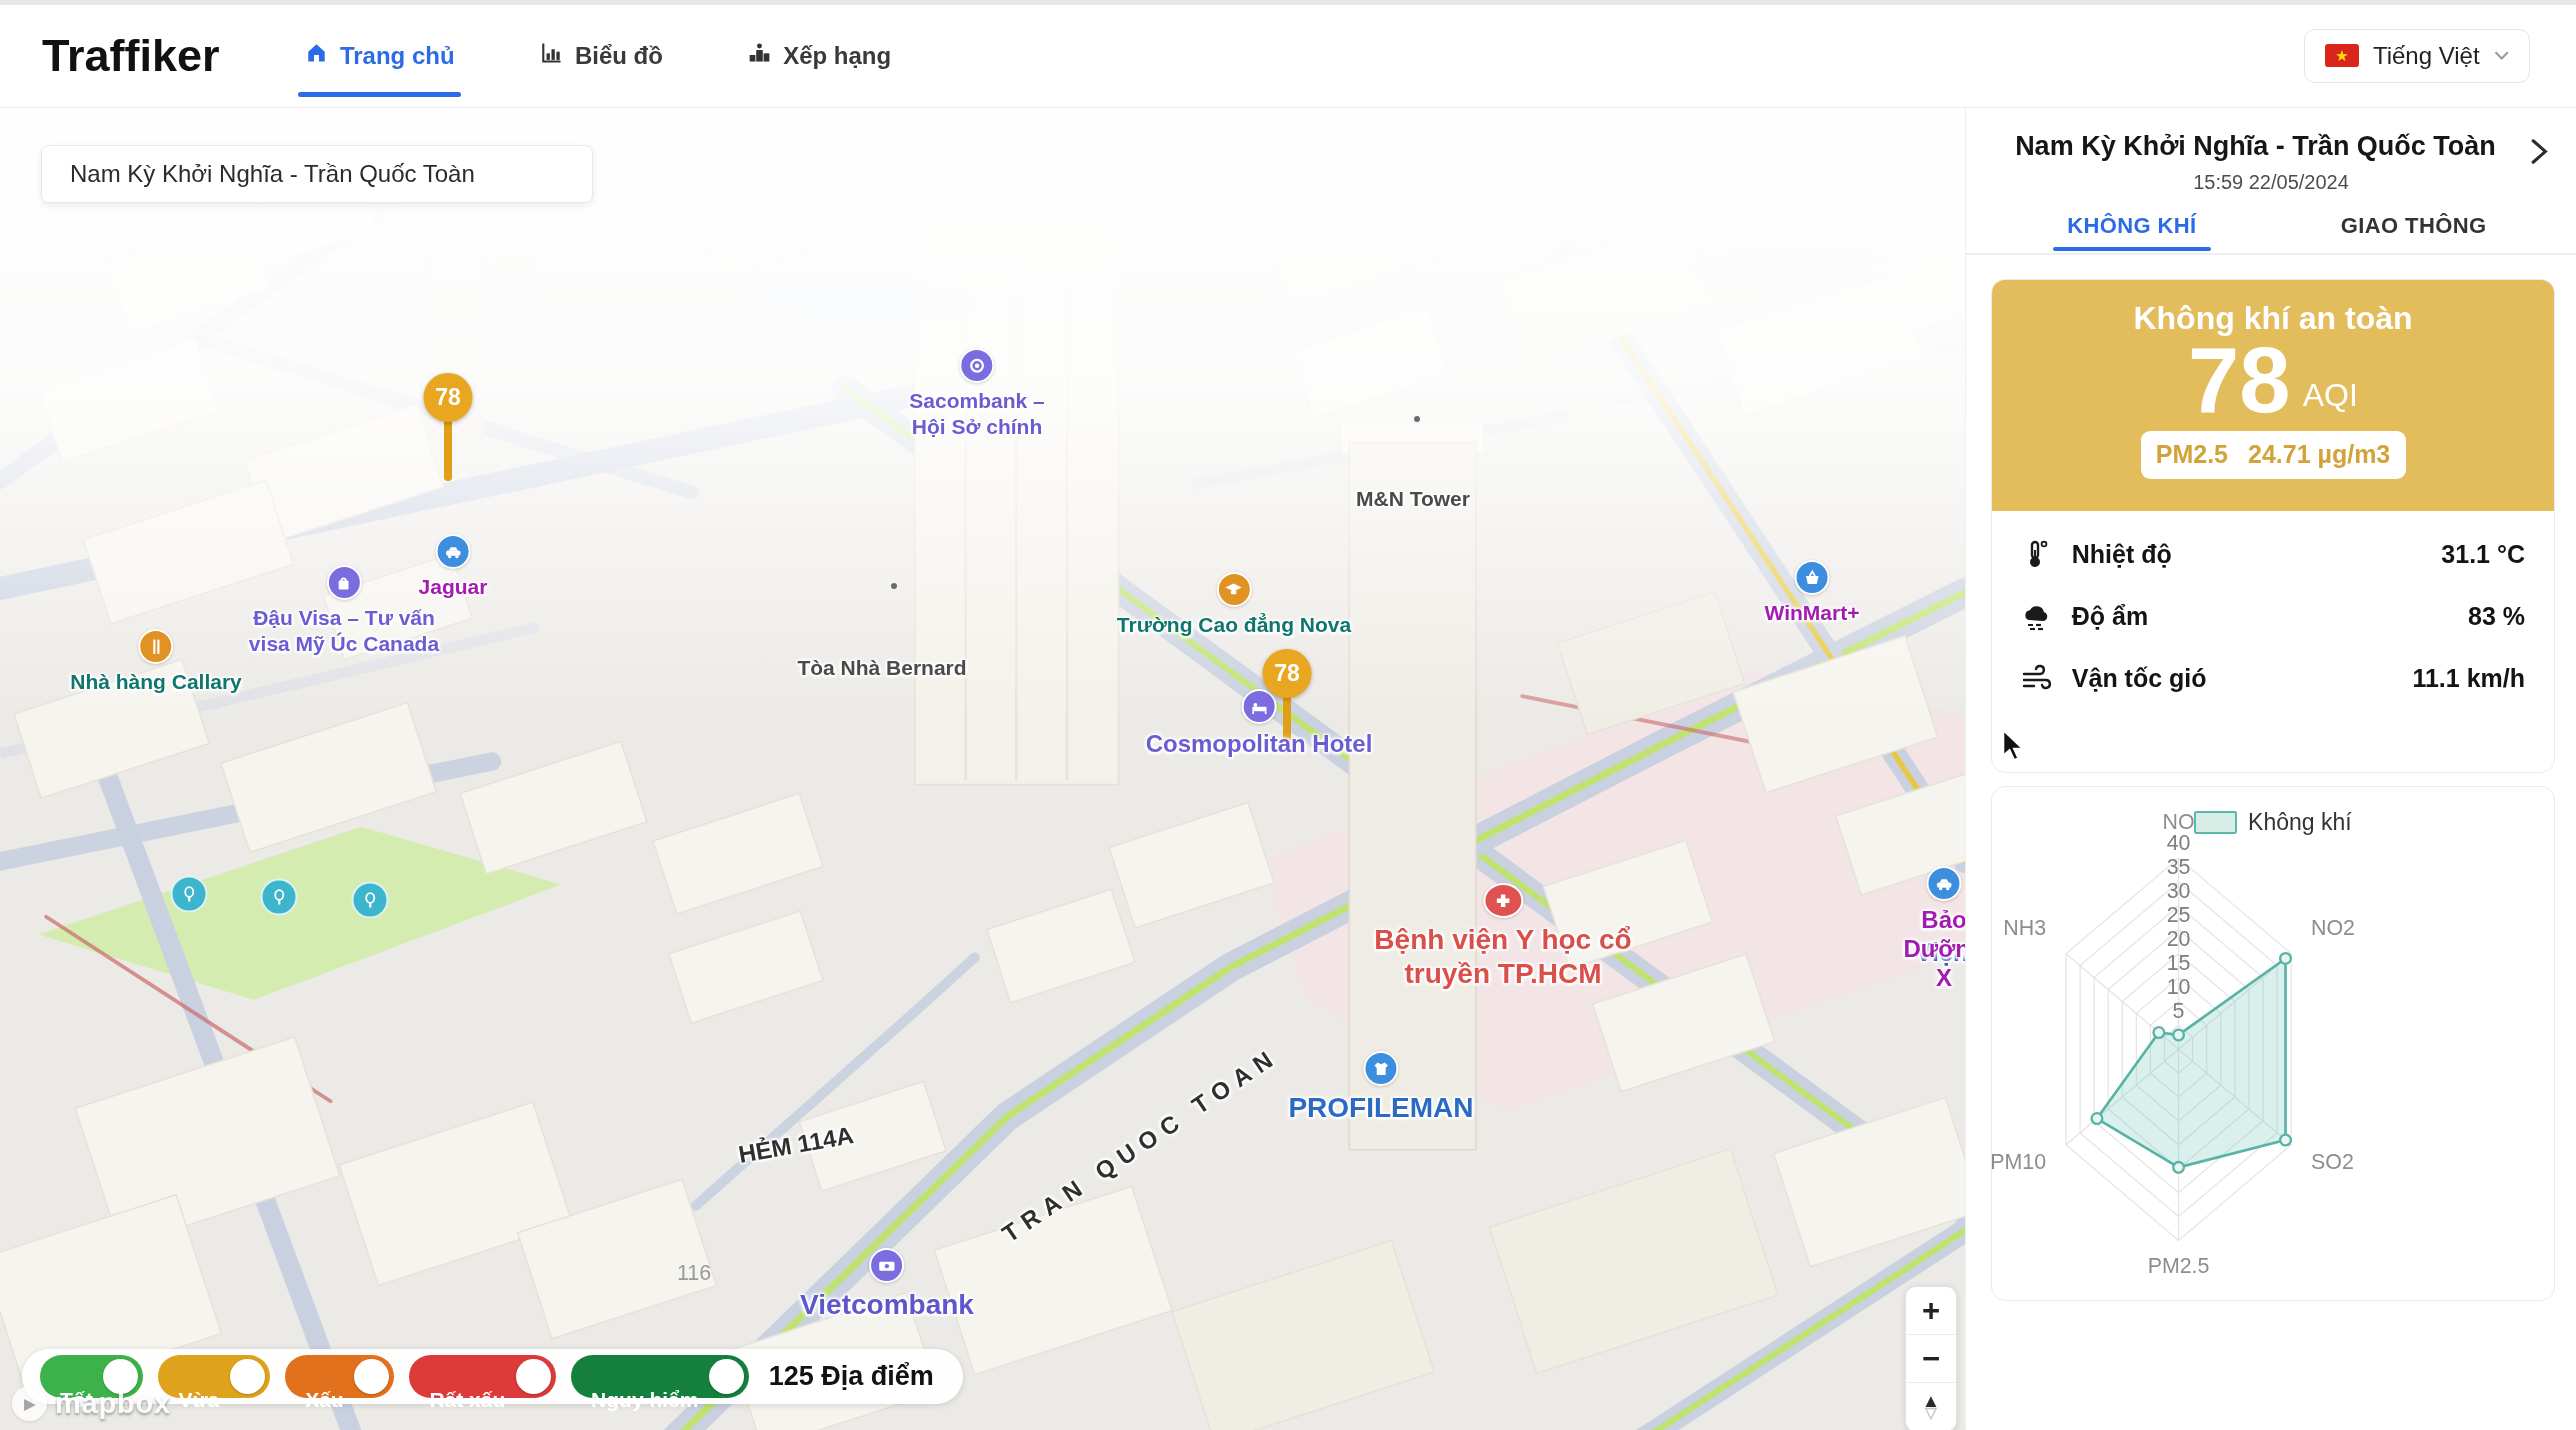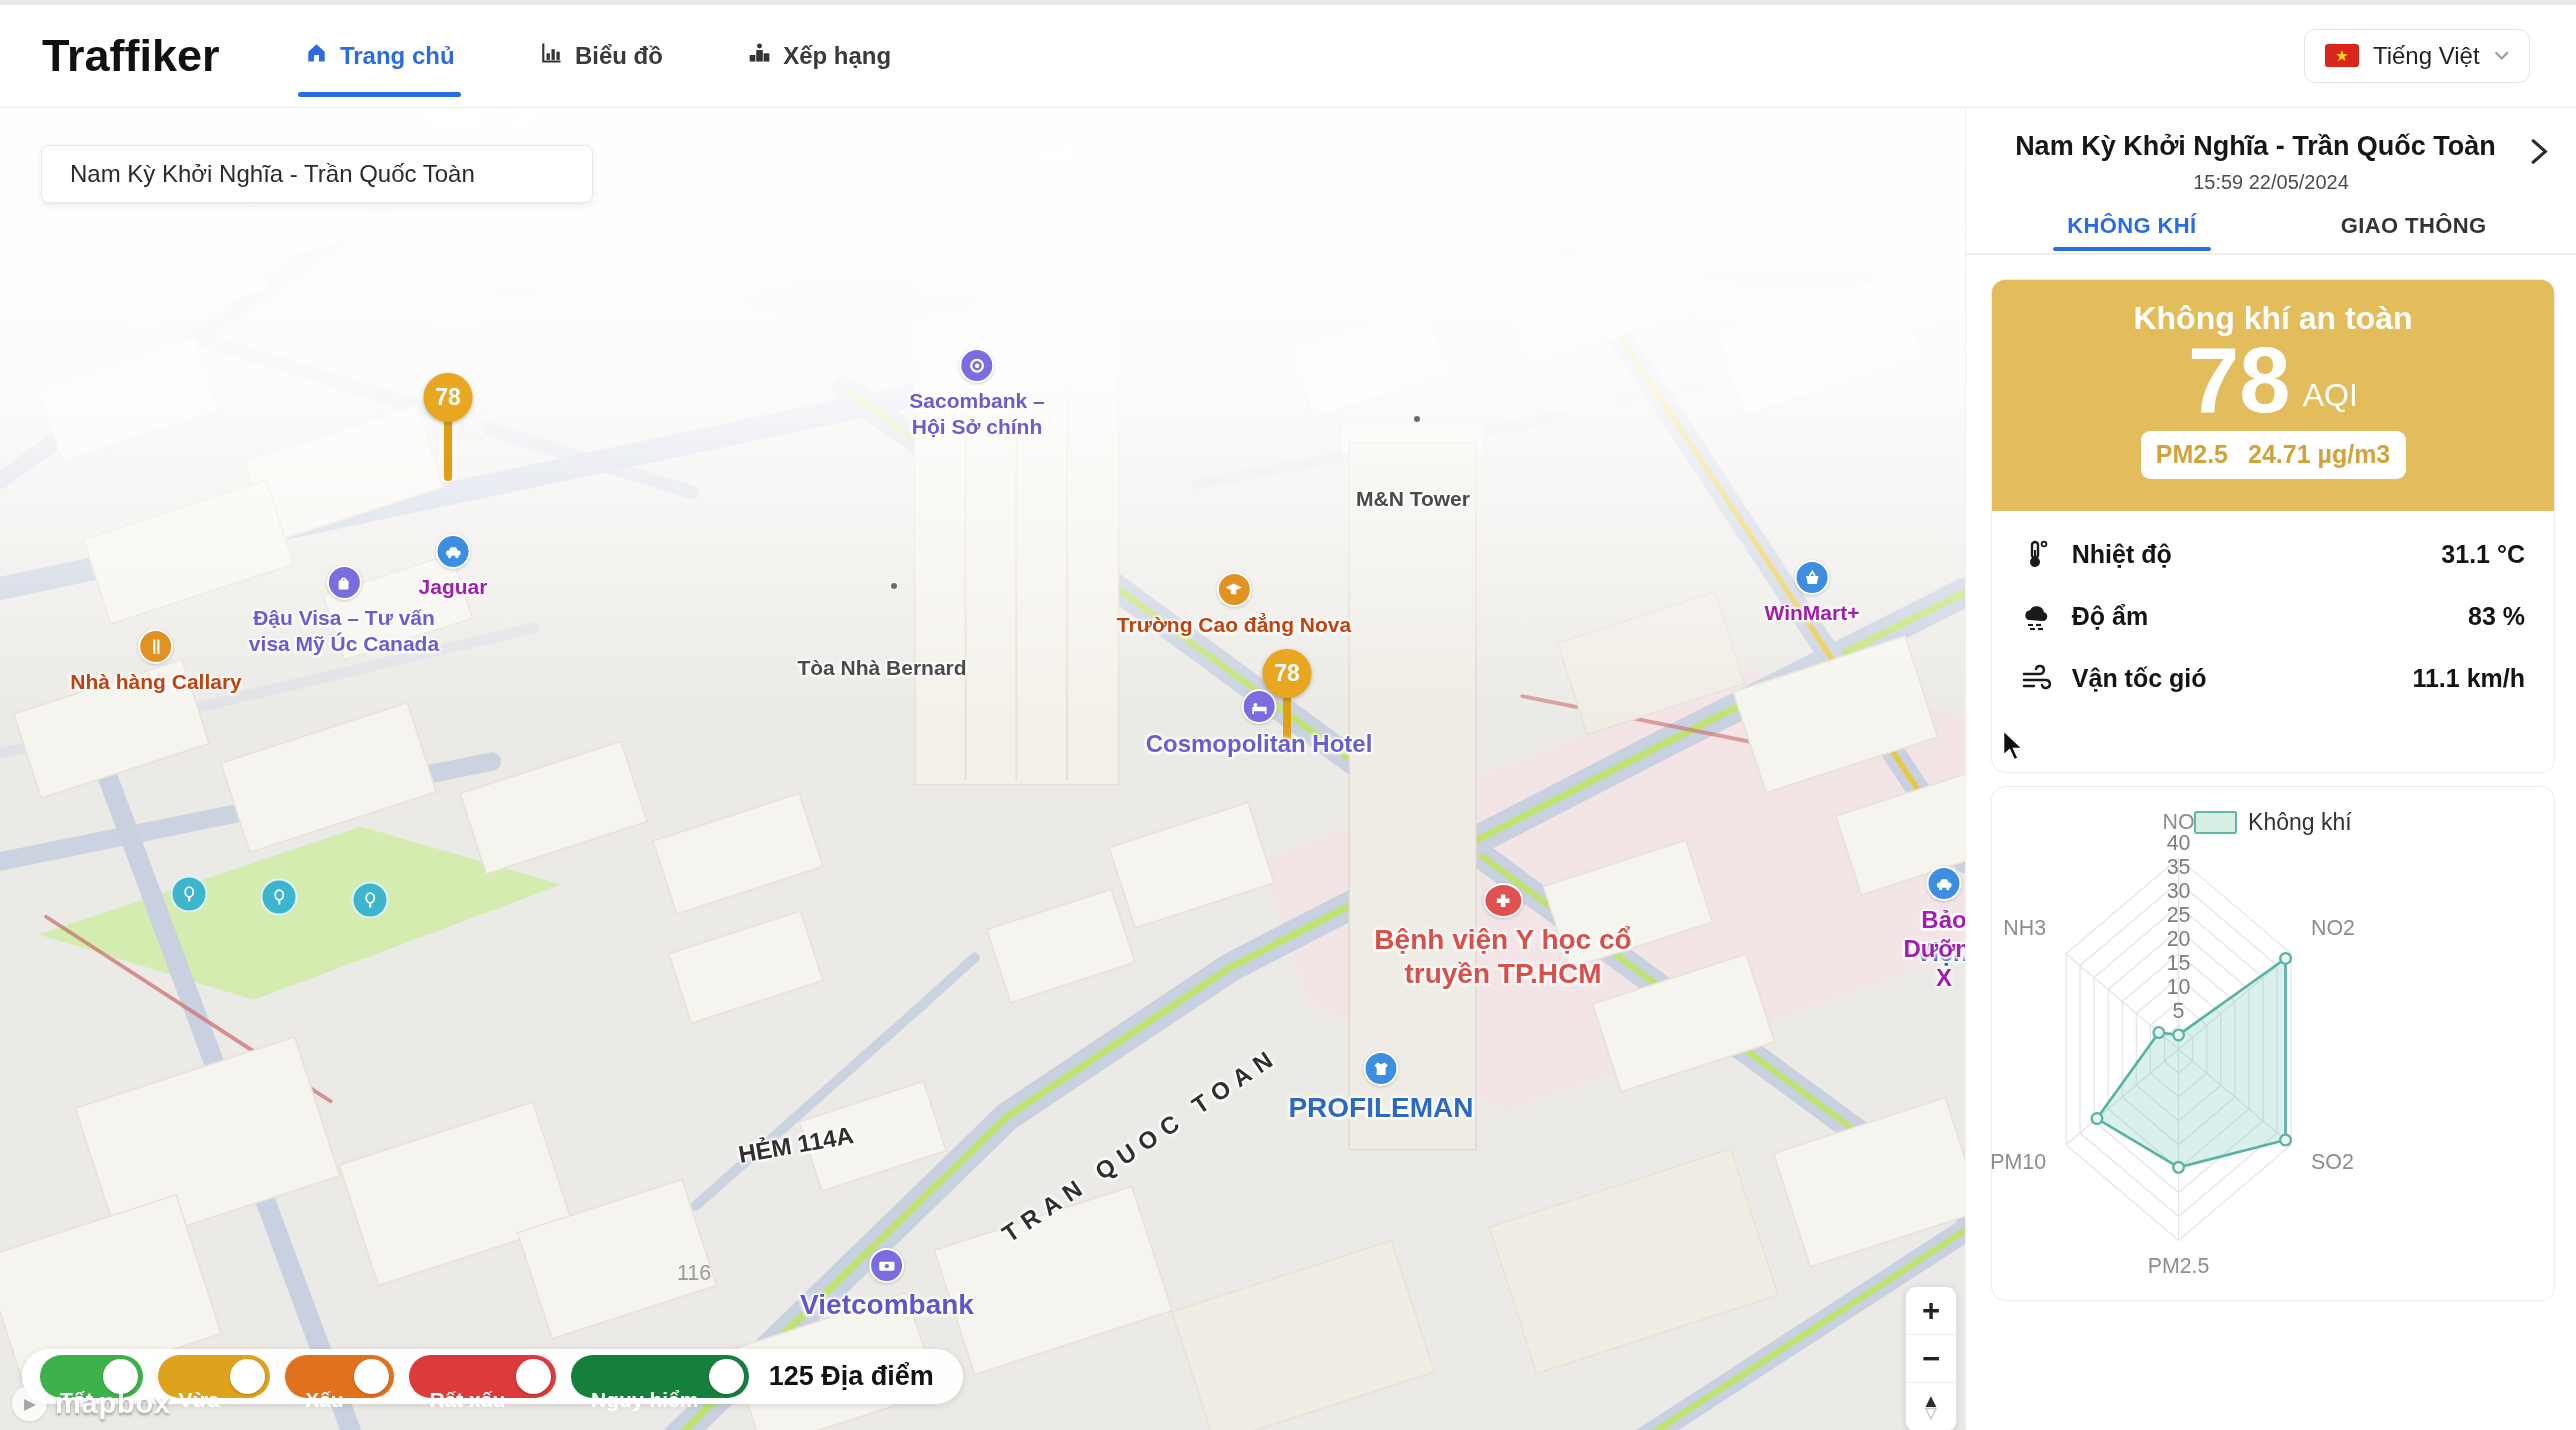--- a/index.html
+++ b/index.html
@@ -25,21 +25,21 @@
 
   .poi { position:absolute; transform:translateX(-50%); display:flex; flex-direction:column; align-items:center; gap:5.4px; z-index:5; text-align:center; }
   .poi-ic { width:35px; height:35px; border-radius:50%; display:flex; align-items:center; justify-content:center; border:2.3px solid #fff; box-shadow:0 0.8px 3.1px rgba(0,0,0,.18); }
   .poi-ic svg { width:21.5px; height:21.5px; }
   .poi-ic.oval { width:40px; height:35px; border-radius:50%; }
   .halo { text-shadow:-1.5px -1.5px 2.3px #fff,1.5px -1.5px 2.3px #fff,-1.5px 1.5px 2.3px #fff,1.5px 1.5px 2.3px #fff,0 0 6.2px #fff; }
   .poi-label { font-size:21px; font-weight:700; line-height:1.2; }
   .lg { font-size:28px; }
   .c-purple { color:#6a5cd2; } .bg-purple { background:#7b6ce0; }
   .c-blue { color:#a21caf; } .bg-blue { background:#3e8ee0; }
-  .c-orange { color:#c2410c; } .bg-orange { background:#e09323; }
+  .c-orange { color:#0f766e; } .bg-orange { background:#e09323; }
   .c-red { color:#d9504a; } .bg-red { background:#e05252; }
   .c-dark { color:#4a4a4a; } .c-navy { color:#2b5cae; }
   .c-vcb { color:#5f55cc; }
   .mapdot { position:absolute; width:6.2px; height:6.2px; border-radius:50%; background:#6b6b6b; box-shadow:0 0 3.1px #fff; z-index:4; }
 
   .street { position:absolute; font-size:22px; font-weight:700; color:#2f2f2f; z-index:4; white-space:nowrap; }
 
   .aqi-stem { position:absolute; width:7.7px; background:#dfa018; border-radius:3.8px; z-index:5; }
   .aqi-balloon { position:absolute; transform:translateX(-50%); width:49px; height:49px; border-radius:50%; background:#e9a620; color:#fff; font-size:23px; font-weight:700; display:flex; align-items:center; justify-content:center; box-shadow:0 1.5px 4.6px rgba(0,0,0,.25); z-index:6; cursor:pointer; }
   .tmark { position:absolute; transform:translate(-50%,-50%); width:37px; height:37px; border-radius:50%; background:#3db5cc; border:2.3px solid #dff3f7; display:flex; align-items:center; justify-content:center; z-index:5; cursor:pointer; }

